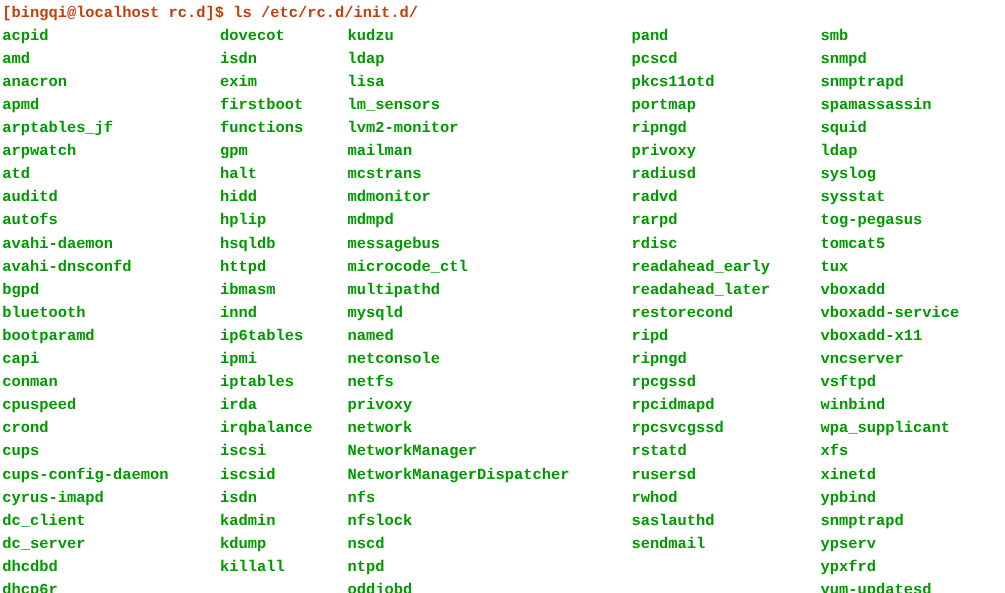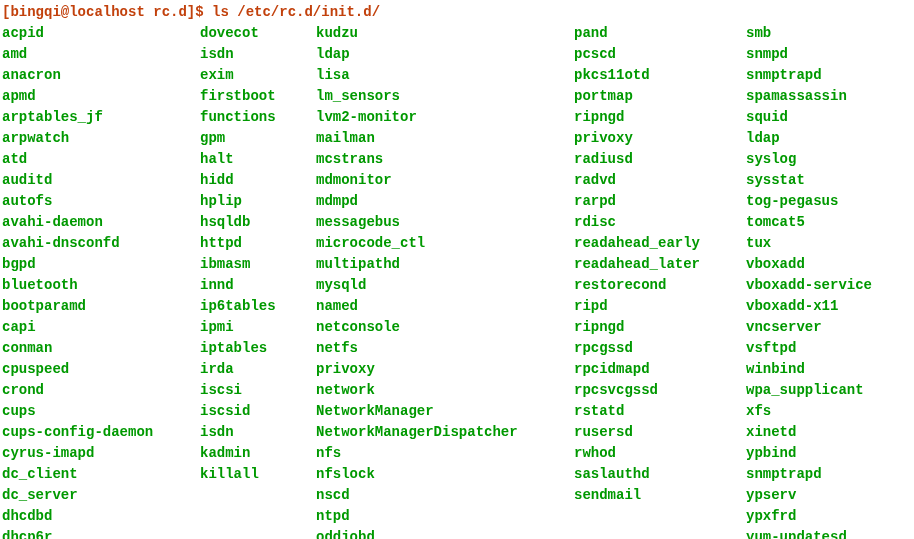--- a/index.html
+++ b/index.html
@@ -86,24 +86,26 @@
       <span class="item">hidd</span>
       <span class="item">hplip</span>
       <span class="item">hsqldb</span>
       <span class="item">httpd</span>
       <span class="item">ibmasm</span>
       <span class="item">innd</span>
       <span class="item">ip6tables</span>
       <span class="item">ipmi</span>
       <span class="item">iptables</span>
       <span class="item">irda</span>
+      <span class="item">irqbalance</span>
       <span class="item">iscsi</span>
       <span class="item">iscsid</span>
       <span class="item">isdn</span>
       <span class="item">kadmin</span>
+      <span class="item">kdump</span>
       <span class="item">killall</span>
     </div>
   <div class="col c3">
       <span class="item">kudzu</span>
       <span class="item">ldap</span>
       <span class="item">lisa</span>
       <span class="item">lm_sensors</span>
       <span class="item">lvm2-monitor</span>
       <span class="item">mailman</span>
       <span class="item">mcstrans</span>

